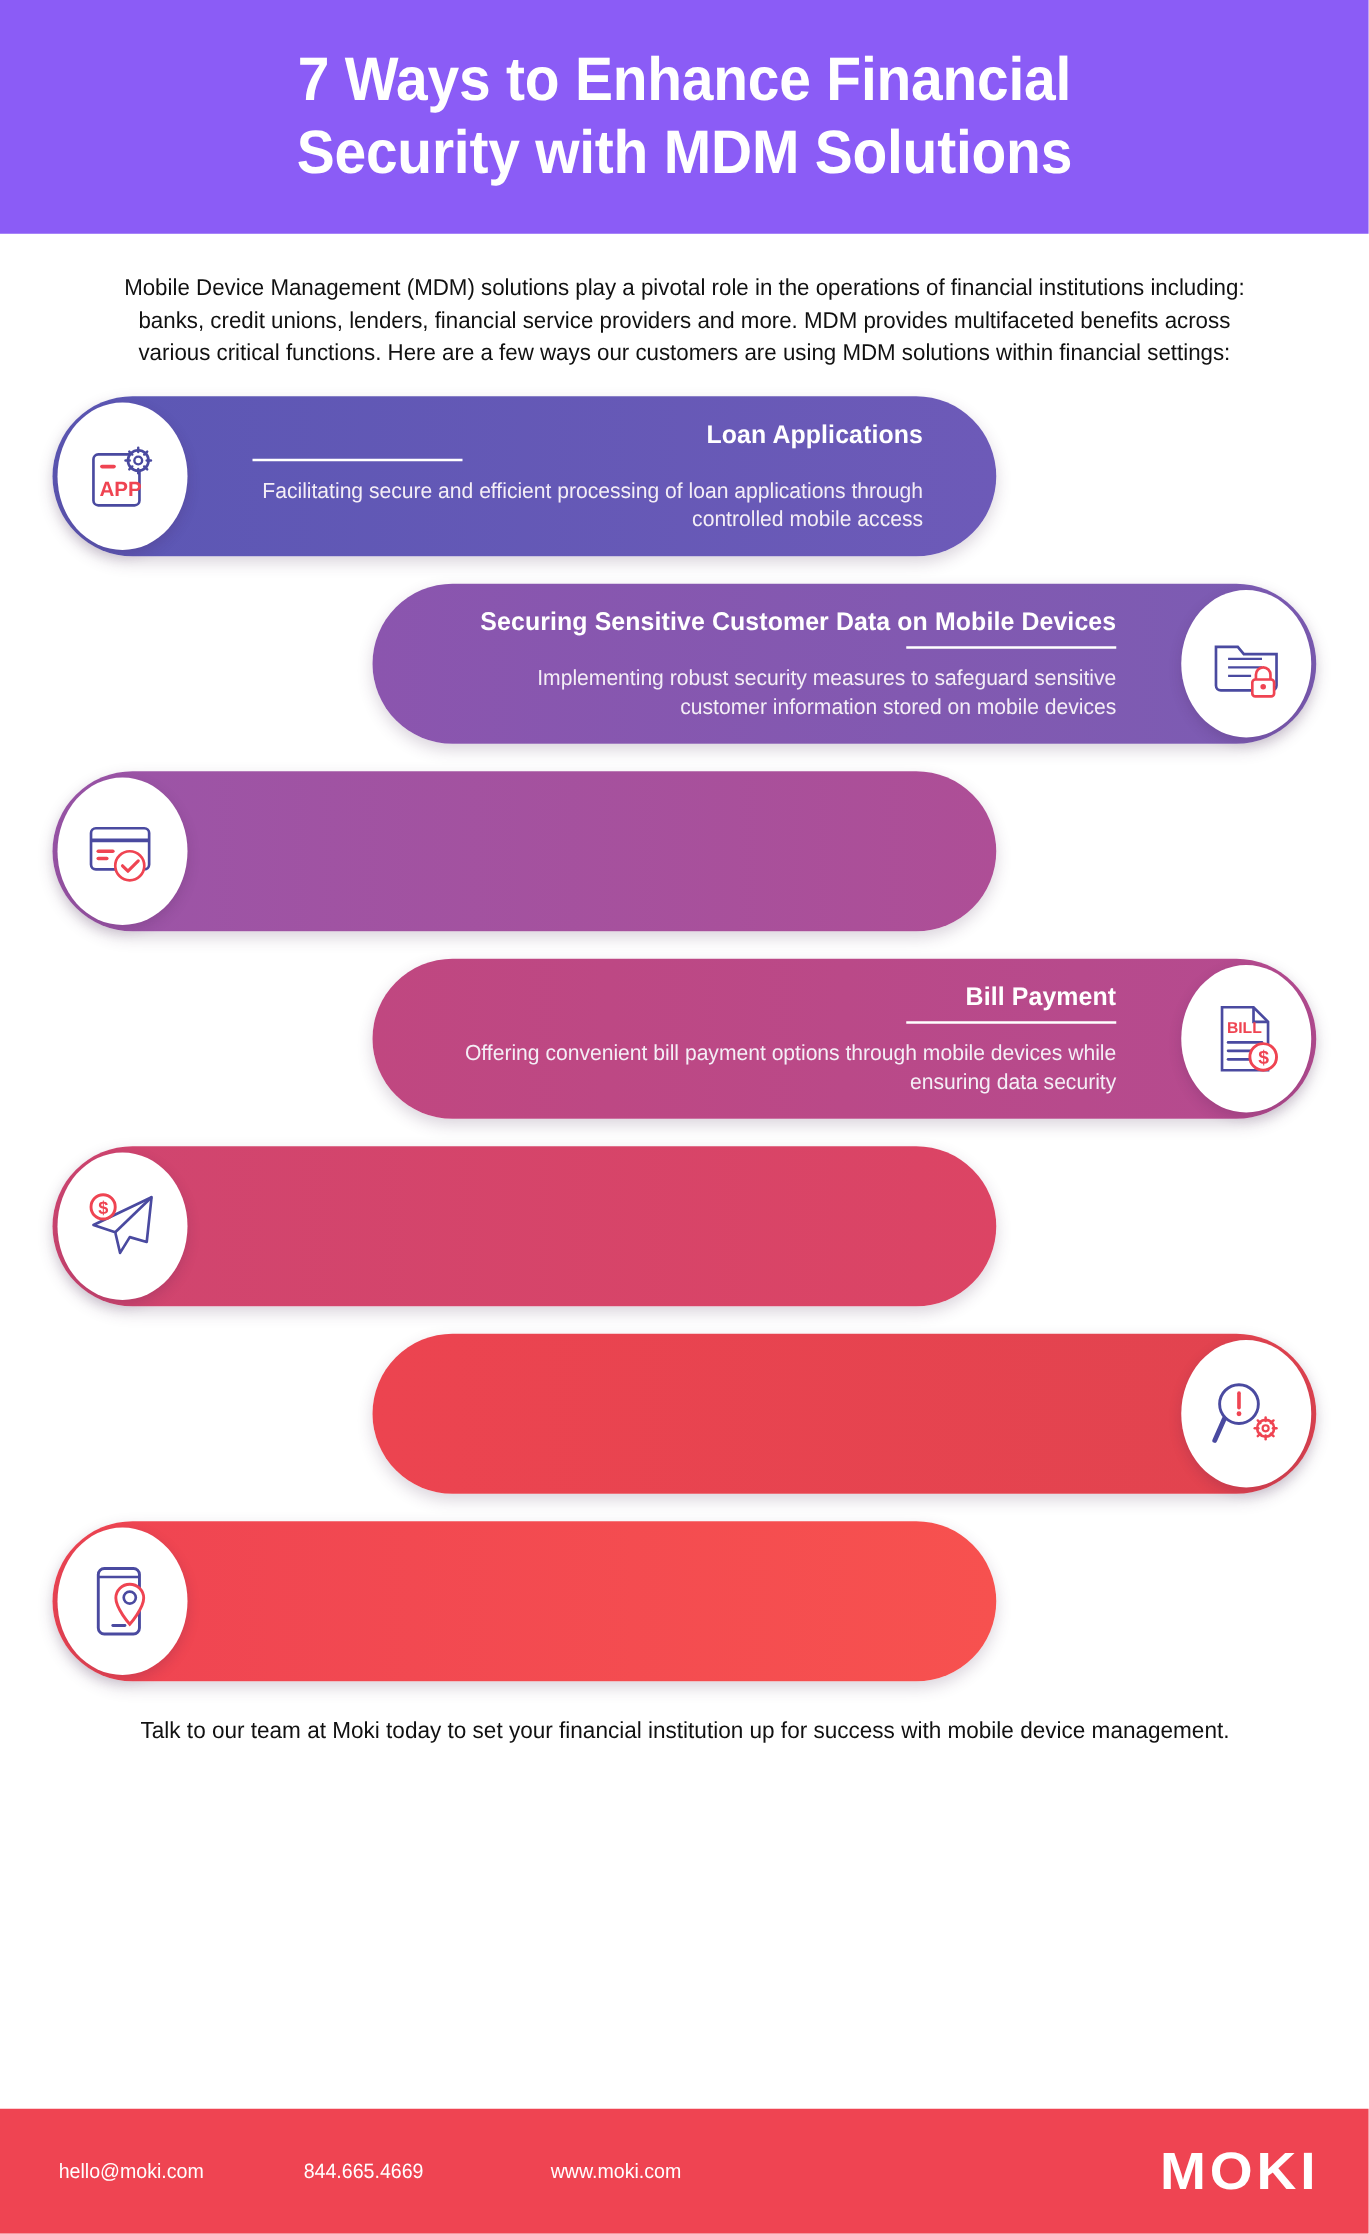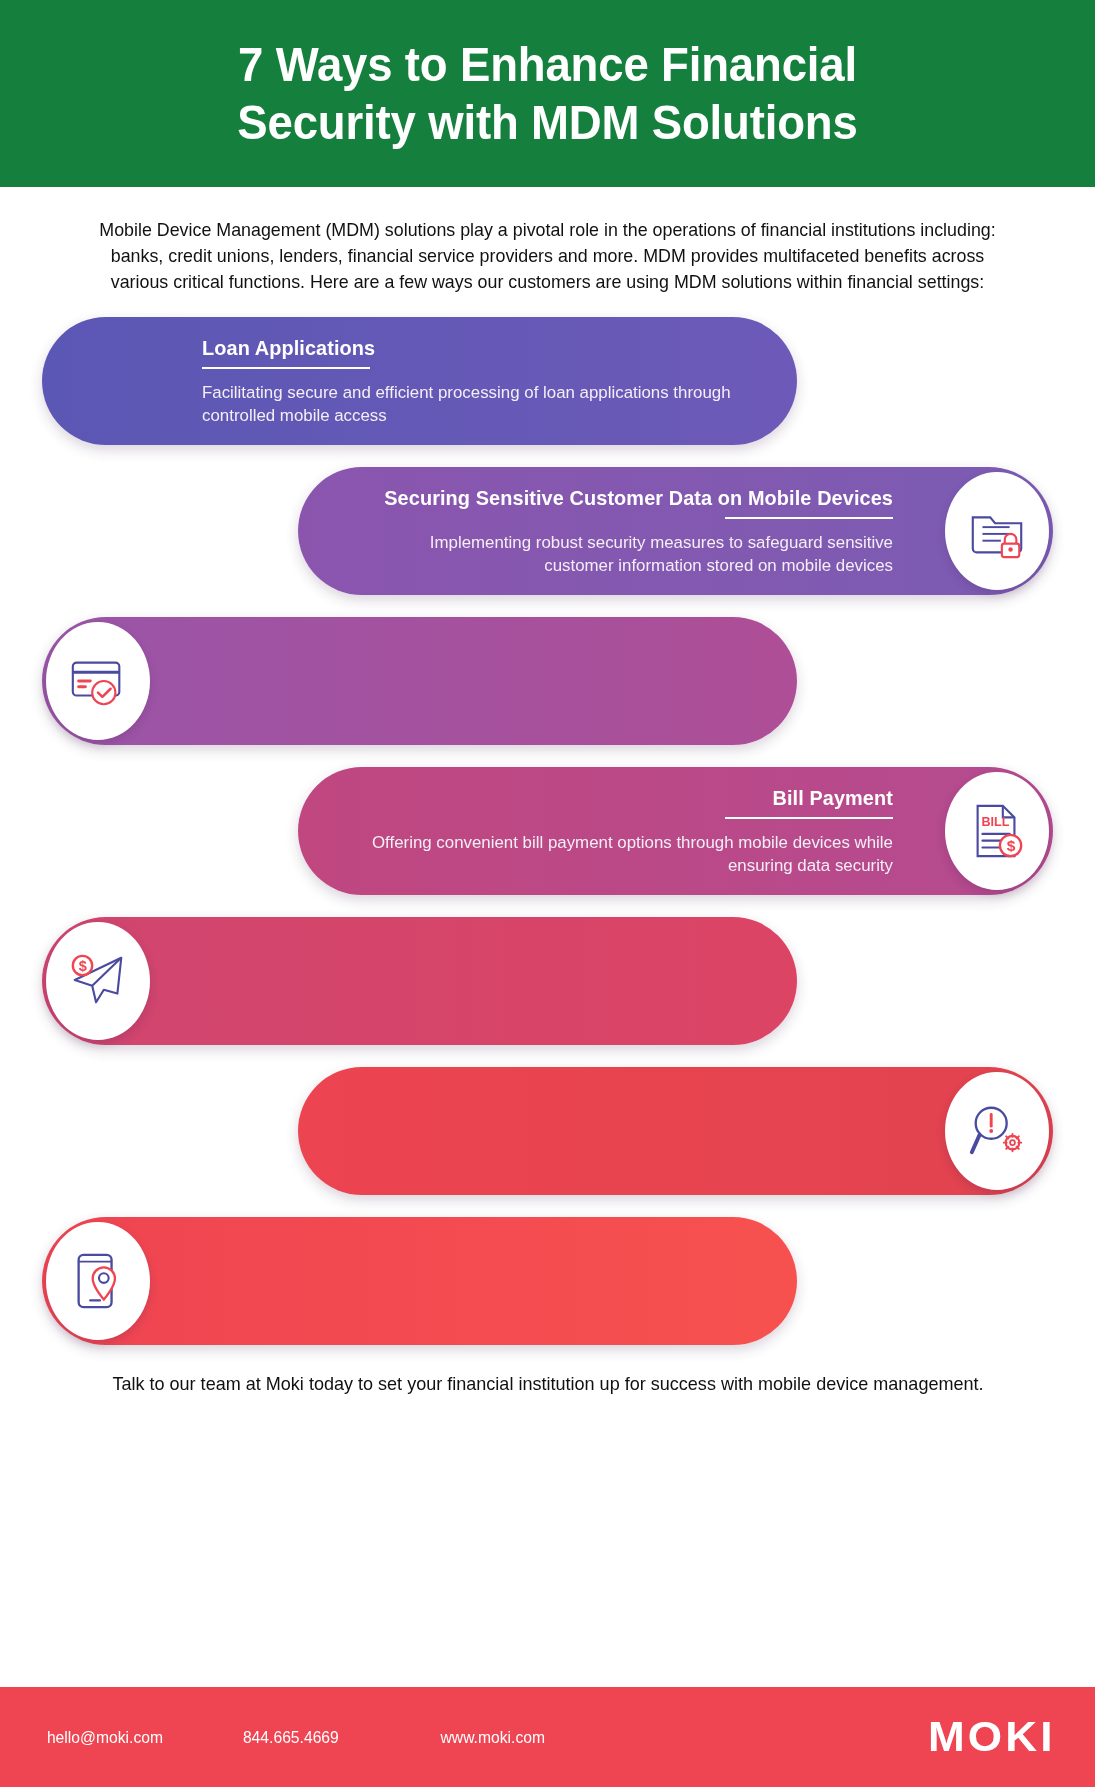--- a/index.html
+++ b/index.html
@@ -46,21 +46,21 @@
     border-radius:64px;
     margin-bottom:22px;
     box-shadow:0 5px 13px rgba(70,40,80,0.20);
     display:flex;
     align-items:center;
   }
   .card.left  { width:755px; margin-left:42px;  padding-left:160px; padding-right:42px; }
   .card.right { width:755px; margin-left:298px; padding-right:160px; padding-left:42px;
                 flex-direction:row-reverse; text-align:right; }
 
-  .card-body { width:100%; }
+  .card-body { width:100%;text-align:right; }
   .card.right .card-body { }
 
   .card-title {
     color:#ffffff;
     font-weight:bold;
     font-size:20.5px;
     letter-spacing:0.1px;
     margin-bottom:7px;
     transform:scaleX(0.97);
     transform-origin:left center;
@@ -131,32 +131,51 @@
     color:#ffffff;
     font-size:42px;
     font-weight:bold;
     letter-spacing:3px;
     transform:scaleX(1.05);
   }
 </style>
 </head>
 <body>
 
-<div id="header" style="background: #15803d;">
+<div id="header" style="background: #8b5cf6;">
   <div id="header-title">
     <div>7 Ways to Enhance Financial</div>
     <div>Security with MDM Solutions</div>
   </div>
 </div>
 
 <p id="intro">Mobile Device Management (MDM) solutions play a pivotal role in the operations of financial institutions including: banks, credit unions, lenders, financial service providers and more. MDM provides multifaceted benefits across various critical functions. Here are a few ways our customers are using MDM solutions within financial settings:</p>
 
 <div id="cards">
 
   <div class="card left" style="background: linear-gradient(90deg, rgb(91, 87, 180), rgb(109, 90, 184));">
+    <div class="icon-badge">
+      <svg viewBox="0 0 64 64" fill="none">
+        <rect x="8" y="14" width="38" height="42" rx="4" stroke="#4a4aa0" stroke-width="2.2"></rect>
+        <line x1="15" y1="24" x2="25" y2="24" stroke="#ef4452" stroke-width="3" stroke-linecap="round"></line>
+        <text x="13" y="48" font-family="Liberation Sans, sans-serif" font-size="17" font-weight="bold" fill="#ef4452">APP</text>
+        <circle cx="45" cy="19" r="8.5" stroke="#4a4aa0" stroke-width="2.2" fill="#fff"></circle>
+        <circle cx="45" cy="19" r="3.2" stroke="#4a4aa0" stroke-width="2"></circle>
+        <g stroke="#4a4aa0" stroke-width="2" stroke-linecap="round">
+          <line x1="45" y1="8.5" x2="45" y2="12"></line>
+            <line x1="45" y1="26" x2="45" y2="29.5"></line>
+          <line x1="34.5" y1="19" x2="38" y2="19"></line>
+            <line x1="52" y1="19" x2="55.5" y2="19"></line>
+          <line x1="37.6" y1="11.6" x2="40.1" y2="14.1"></line>
+            <line x1="49.9" y1="23.9" x2="52.4" y2="26.4"></line>
+          <line x1="52.4" y1="11.6" x2="49.9" y2="14.1"></line>
+            <line x1="40.1" y1="23.9" x2="37.6" y2="26.4"></line>
+        </g>
+      </svg>
+    </div>
     <div class="card-body">
       <div class="card-title">Loan Applications</div>
       <div class="card-rule"></div>
       <div class="card-desc">Facilitating secure and efficient processing of loan applications through controlled mobile access</div>
     </div>
   </div>
 
   <div class="card right" style="background: linear-gradient(270deg, rgb(123, 92, 179), rgb(139, 85, 174));">
     <div class="icon-badge">
       <svg viewBox="0 0 64 64" fill="none">

